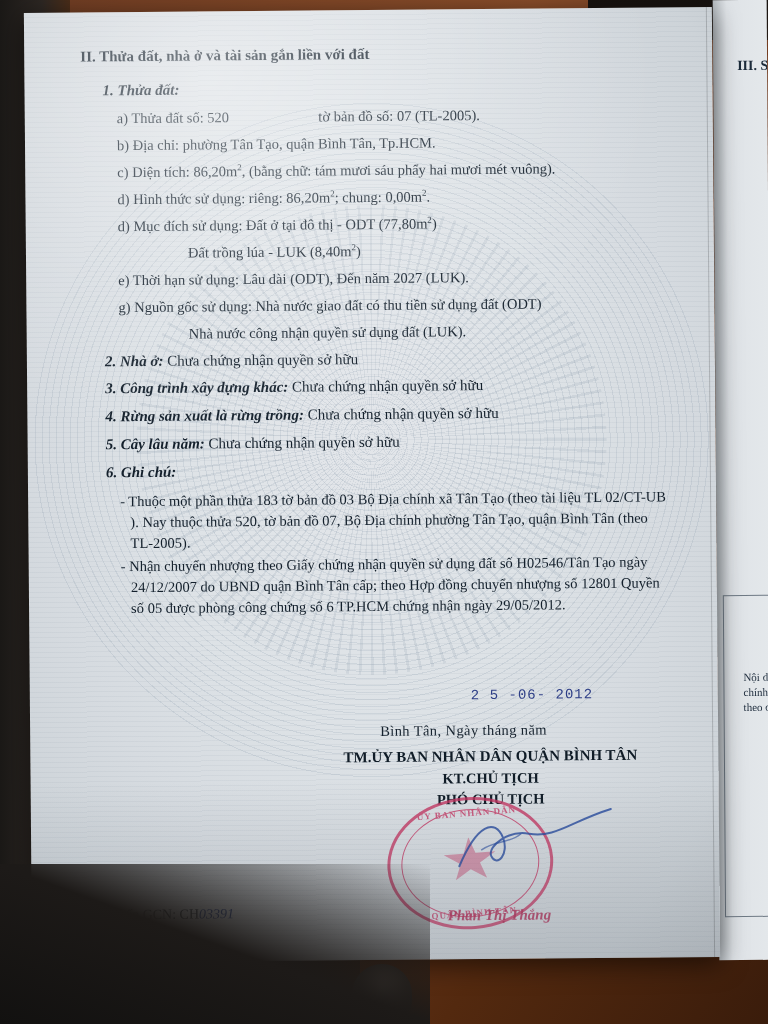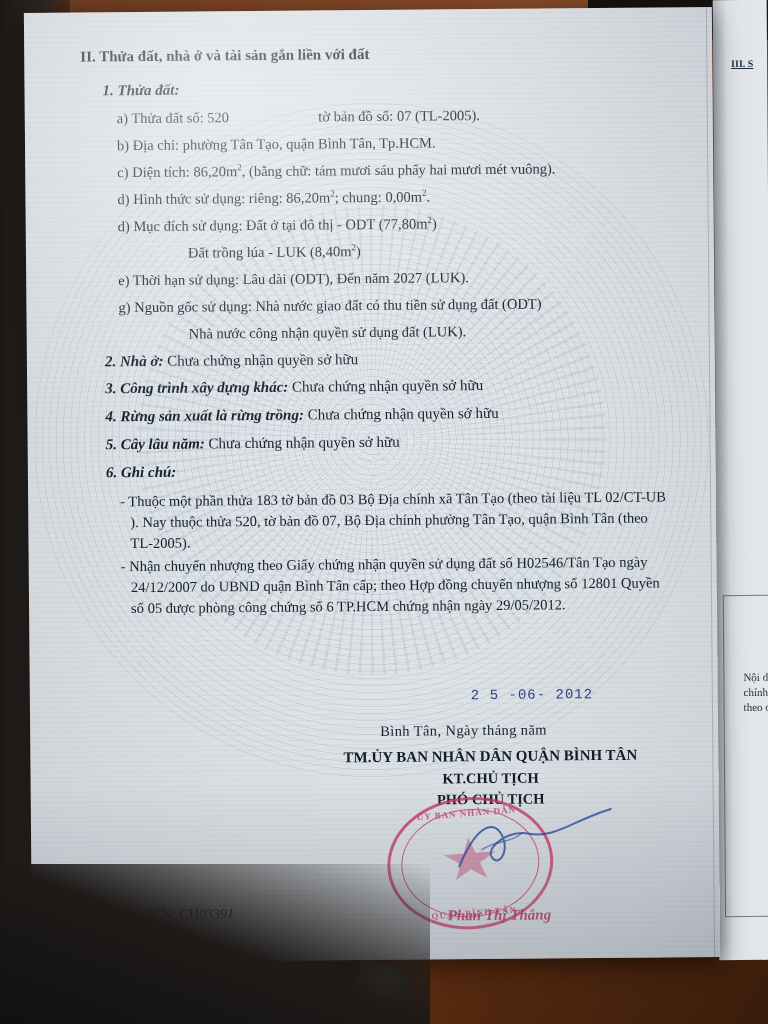--- a/index.html
+++ b/index.html
@@ -77,24 +77,23 @@
   
   .right-page {
     position: absolute;
     left: 716px; top: 0;
     width: 54px; height: 960px;
     background: linear-gradient(90deg, #b9bfc4 0%, #dfe3e7 25%, #e4e8eb 100%);
     transform: rotate(-0.4deg);
     overflow: hidden;
   }
   .right-page .rp-title {
-    position: absolute; left: 18px; top: 58px;
-    font-size: 10px; font-weight: bold; color: #1c2b3a;
+    position: absolute; left: 24px; top: 58px;
+    font-size: 14px; font-weight: bold; color: #1c2b3a;
     white-space: nowrap;
-    text-decoration: underline;
   }
   .right-page .rp-box {
     position: absolute; left: 6px; top: 595px;
     width: 70px; height: 320px;
     border: 1px solid #6f7a85;
   }
   .right-page .rp-note {
     position: absolute; left: 26px; top: 670px;
     font-size: 11px; color: #243242; line-height: 15px;
     white-space: nowrap;

